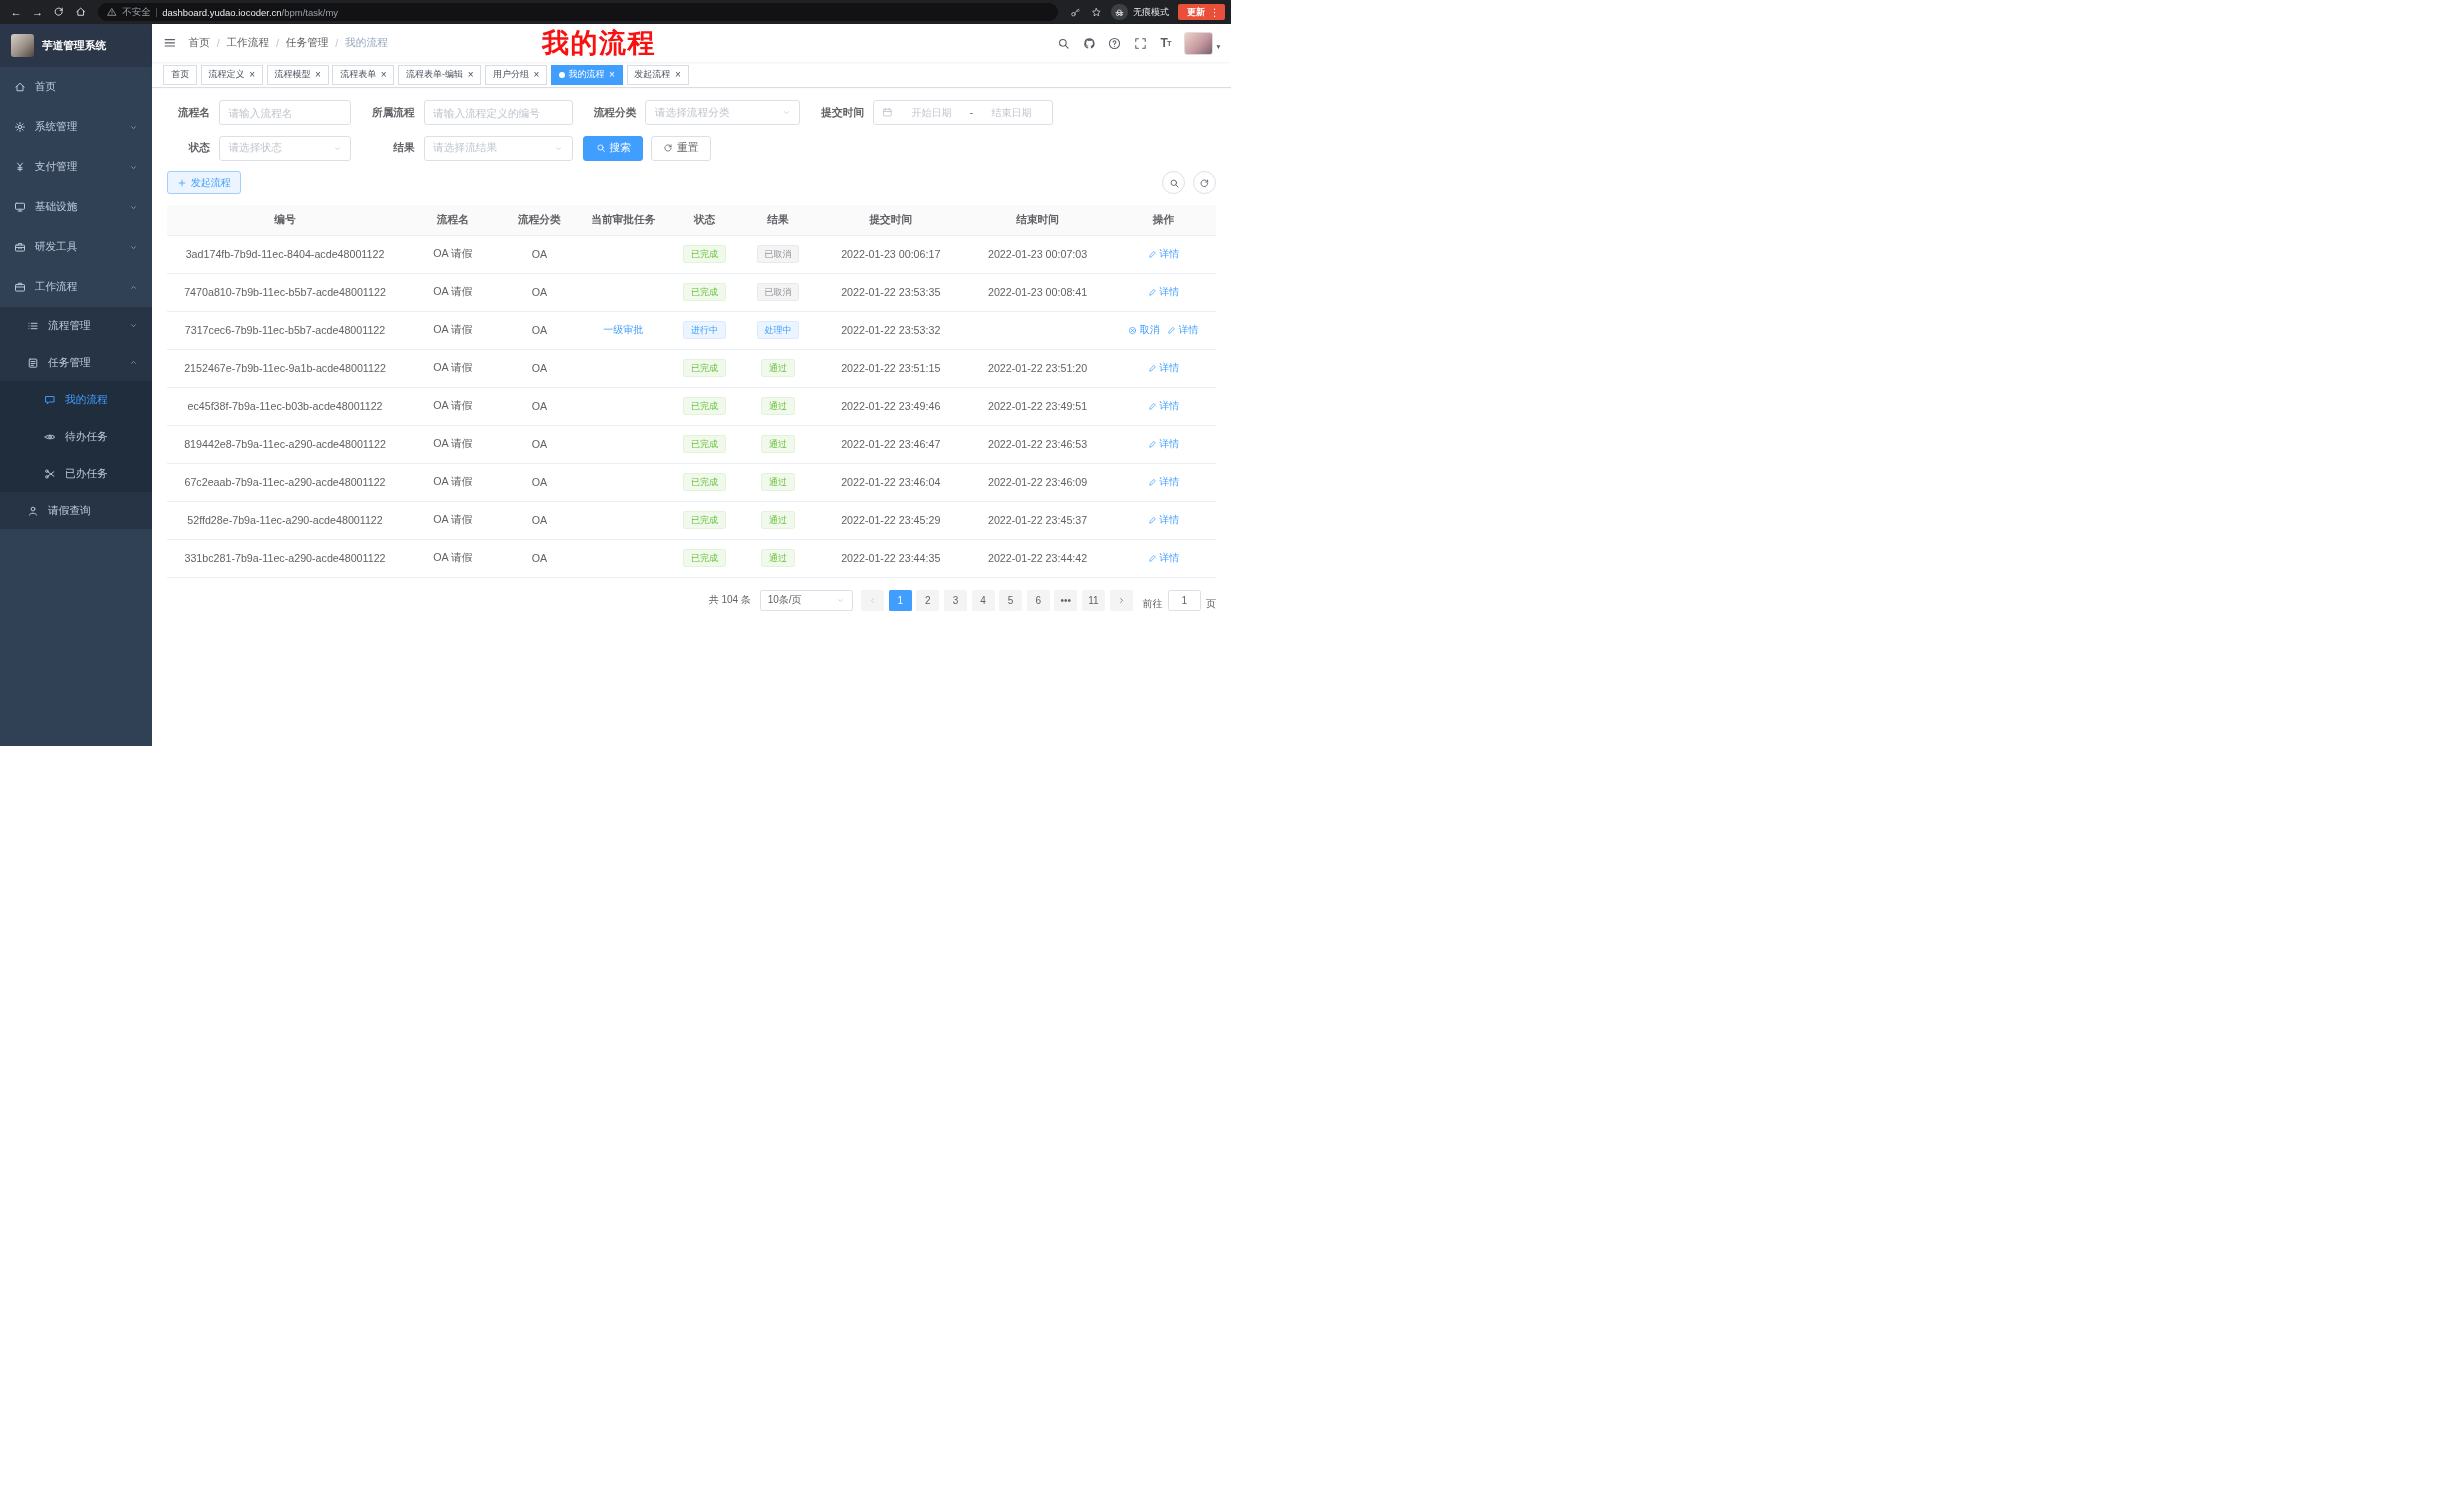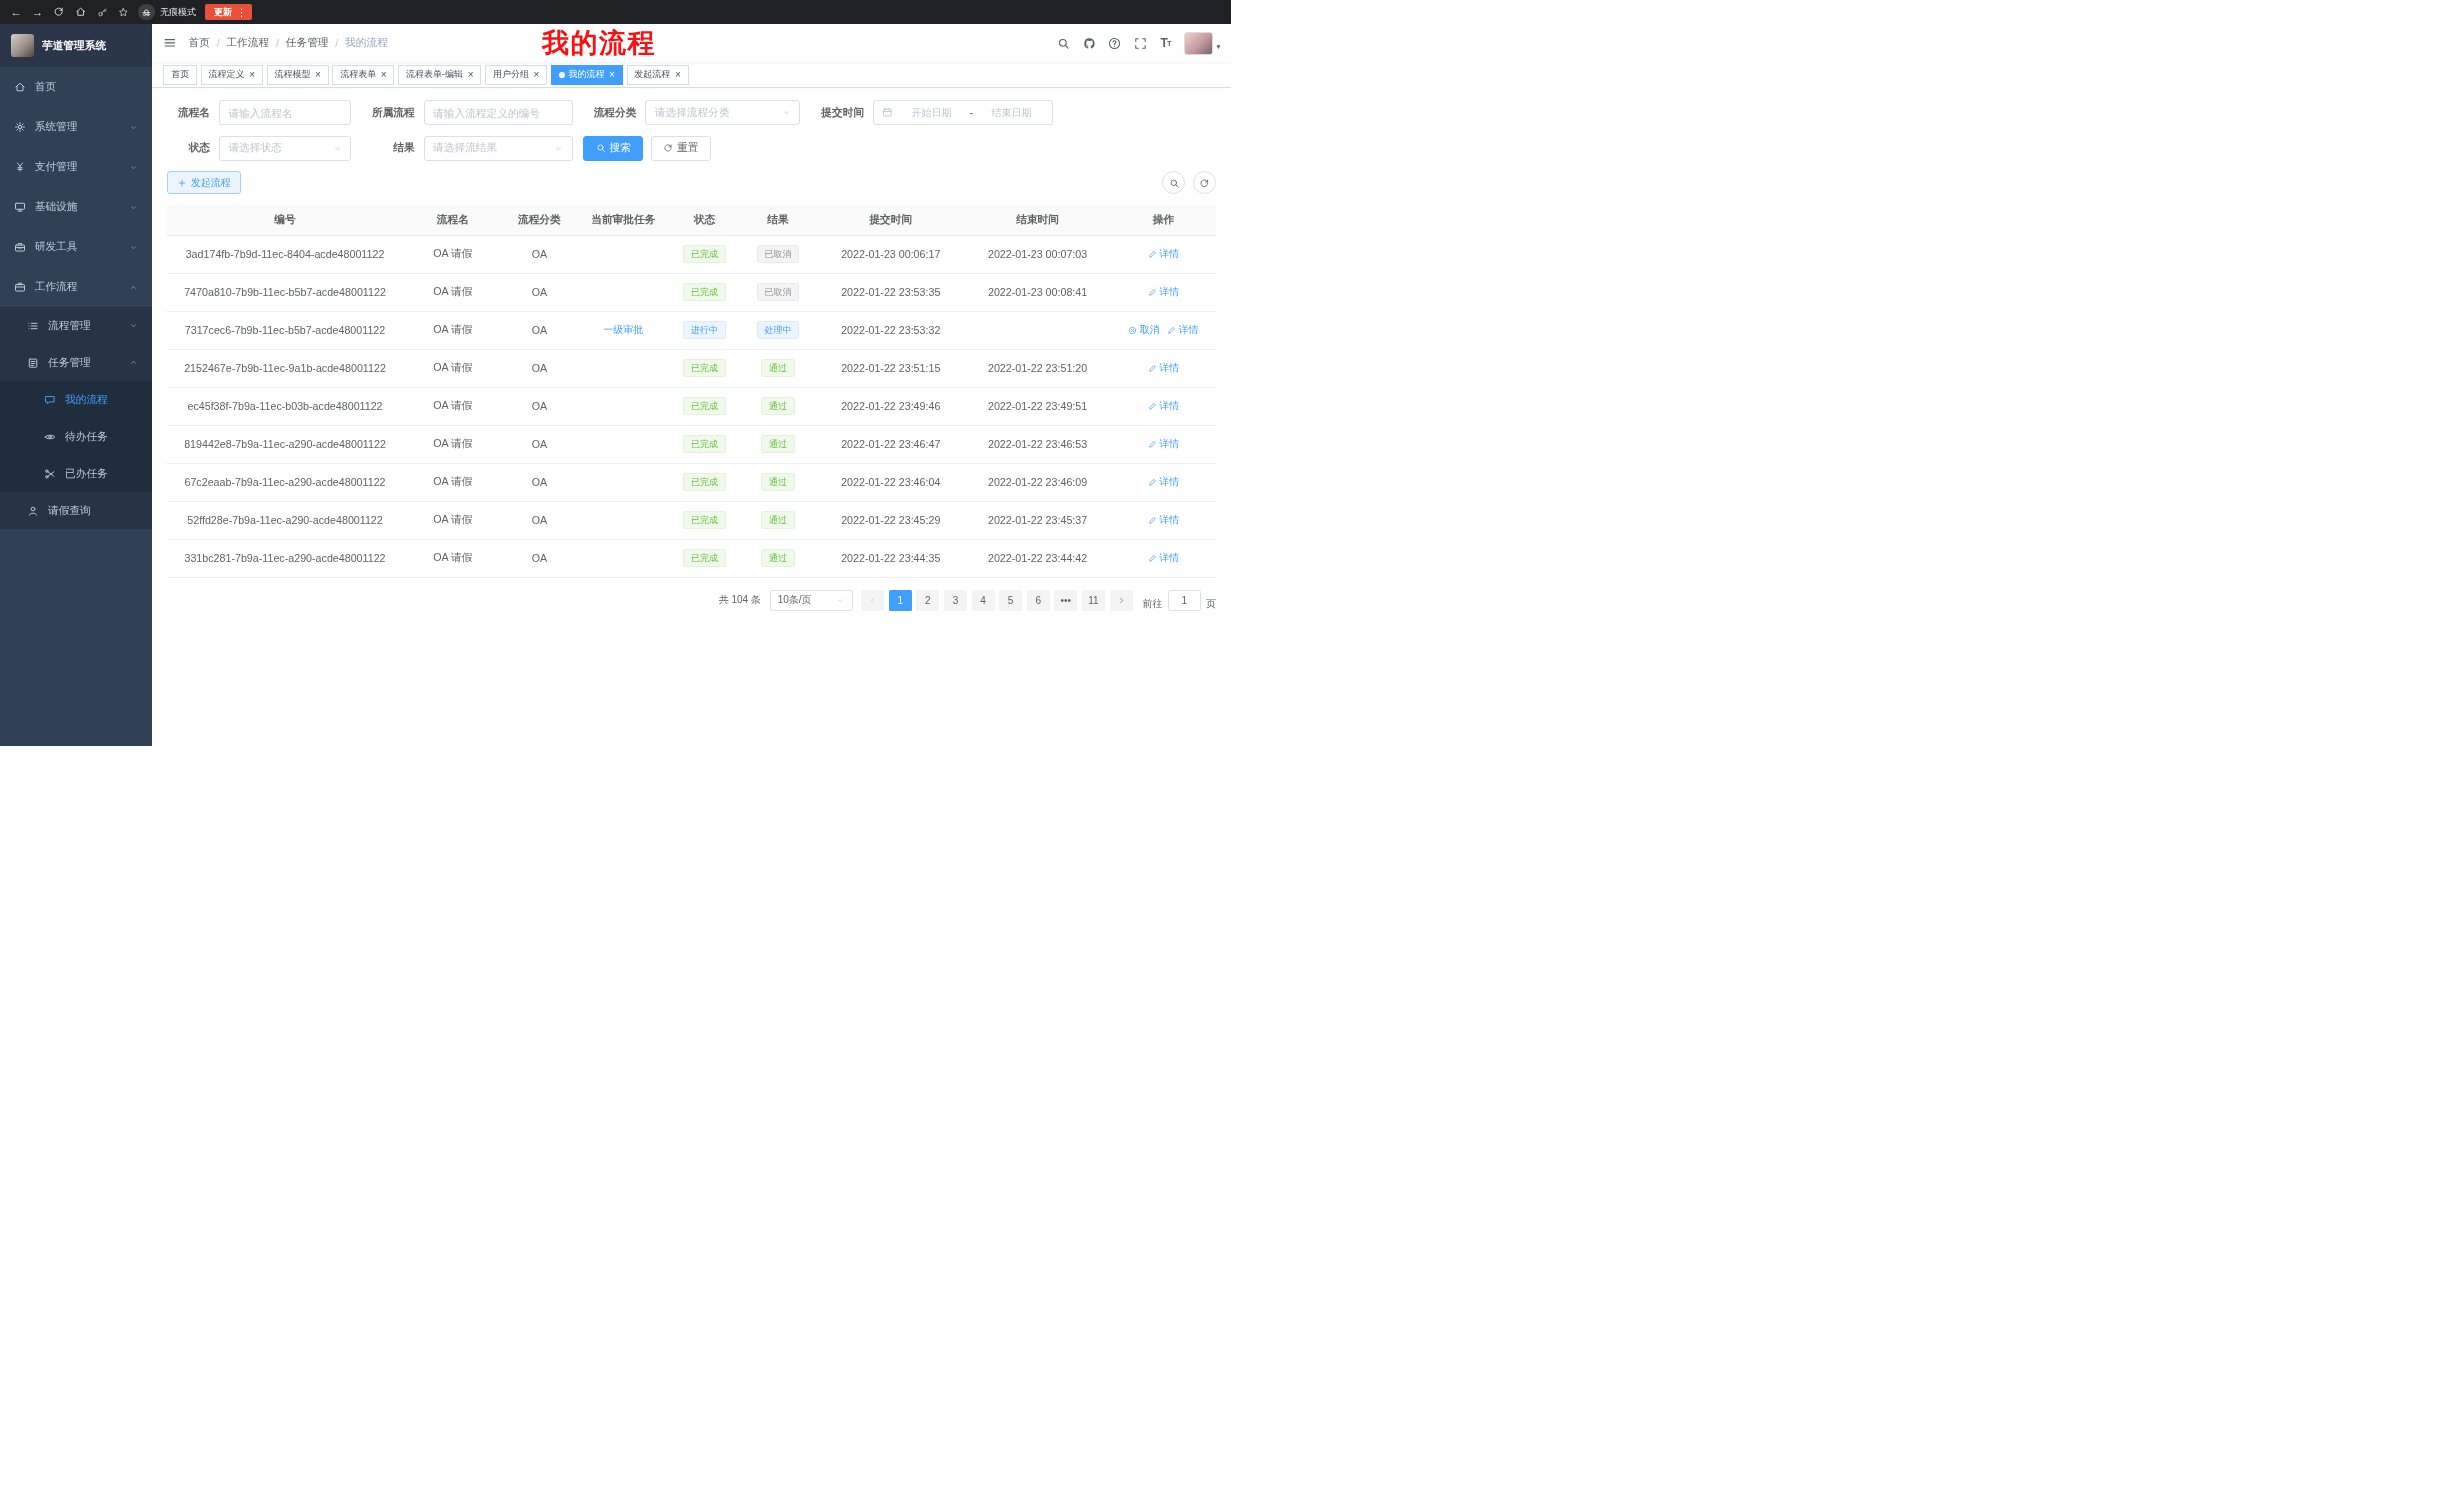--- a/index.html
+++ b/index.html
@@ -92,21 +92,21 @@
   .tagel{display:inline-block;height:18px;line-height:16.7px;padding:0 6.8px;font-size:9px;border-radius:2.3px;border:0.8px solid transparent}
   .t-success{color:#67c23a;background:#f0f9eb;border-color:#e1f3d8}
   .t-info{color:#909399;background:#f4f4f5;border-color:#e9e9eb}
   .t-primary{color:#409eff;background:#ecf5ff;border-color:#d9ecff}
   .t-danger{color:#f56c6c;background:#fef0f0;border-color:#fde2e2}
   .lnk{color:#409eff;cursor:pointer;display:inline-flex;align-items:center;gap:2.3px;font-size:10px;margin:0 3.8px}
   .lnk svg{width:9px;height:9px}
   
   .pager{display:flex;align-items:center;justify-content:flex-end;margin-top:12px;font-size:10px;color:#606266}
   .ptotal{margin-right:9px}
-  .psize{width:83px;height:21px;border:0.8px solid #dcdfe6;border-radius:2.3px;display:flex;align-items:center;justify-content:space-between;padding:0 6.8px;margin-right:6px;cursor:pointer}
+  .psize{width:93px;height:21px;border:0.8px solid #dcdfe6;border-radius:2.3px;display:flex;align-items:center;justify-content:space-between;padding:0 6.8px;margin-right:6px;cursor:pointer}
   .pbtn{min-width:23px;height:21px;margin:0 2.3px;background:#f4f4f5;border-radius:1.5px;display:flex;align-items:center;justify-content:center;cursor:pointer;padding:0 3px}
   .pbtn svg{width:9px;height:9px}
   .pbtn.active{background:#409eff;color:#fff}
   .pbtn.disabled{color:#c0c4cc;cursor:default}
   .goto{display:flex;align-items:flex-end;gap:5.3px;margin-left:7.6px}
   .goto input{width:33px;height:21px;border:0.8px solid #dcdfe6;border-radius:2.3px;text-align:center;font-size:10px;color:#606266;outline:none;font-family:inherit}
 </style>
 </head>
 <body>
 
@@ -117,20 +117,31 @@
       <svg viewBox="0 0 16 16" fill="none" stroke="currentColor" stroke-width="1.3" stroke-linecap="round" stroke-linejoin="round">
         <path d="M12.9 3v3h-3"></path>
         <path d="M13 8a5 5 0 1 1-1.5-3.6L12.9 6"></path>
       </svg>
     </span>
   <span class="cbtn">
       <svg viewBox="0 0 16 16" fill="none" stroke="currentColor" stroke-width="1.3" stroke-linecap="round" stroke-linejoin="round">
         <path d="M2.5 8L8 3l5.5 5M4 7.2V13h8V7.2"></path>
       </svg>
     </span>
+  <div class="omnibox">
+    <span class="warn">
+        <svg viewBox="0 0 16 16" fill="none" stroke="currentColor" stroke-width="1.3" stroke-linecap="round" stroke-linejoin="round">
+          <path d="M8 2.8L14.4 13.3H1.6z"></path>
+          <path d="M8 6.6v3M8 11.5v.01"></path>
+        </svg>
+      </span>
+    <span class="sec">不安全</span>
+    <span class="odiv"></span>
+    <span class="urlwrap"><span>dashboard.yudao.iocoder.cn</span><span class="path">/bpm/task/my</span></span>
+  </div>
   <span class="cbtn oi">
       <svg viewBox="0 0 16 16" fill="none" stroke="currentColor" stroke-width="1.3" stroke-linecap="round" stroke-linejoin="round">
         <circle cx="5.2" cy="10.8" r="2.6"></circle>
         <path d="M7.2 8.8l5.6-5.6M10.6 5.4l1.8 1.8M12.4 3.6l1.4 1.4"></path>
       </svg>
     </span>
   <span class="cbtn oi">
       <svg viewBox="0 0 16 16" fill="none" stroke="currentColor" stroke-width="1.3" stroke-linecap="round" stroke-linejoin="round">
         <path d="M8 2.3l1.75 3.55 3.92.57-2.84 2.77.67 3.9L8 11.26l-3.5 1.84.67-3.9L2.33 6.42l3.92-.57z"></path>
       </svg>

